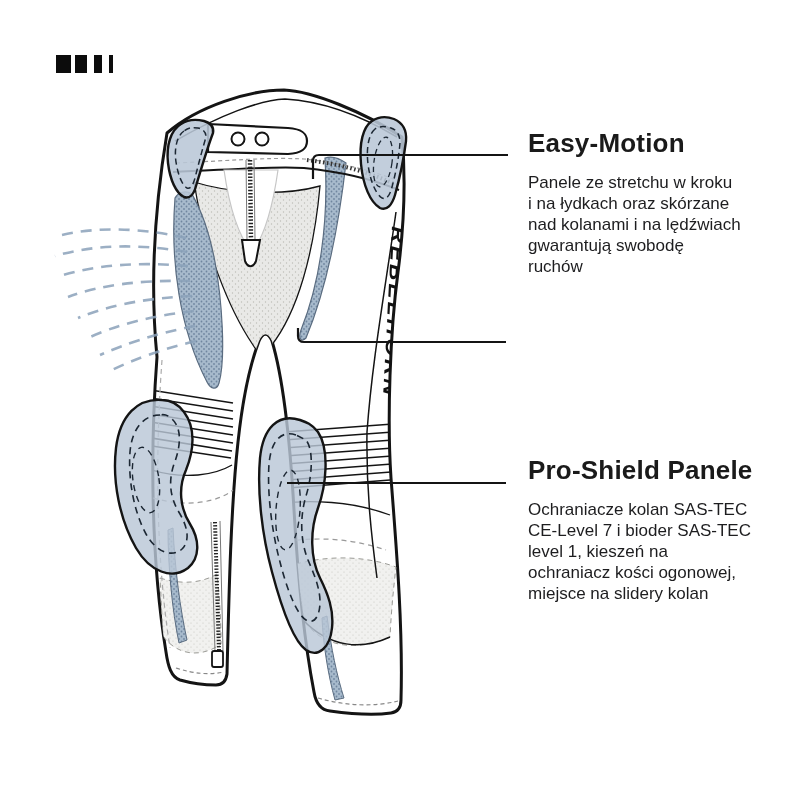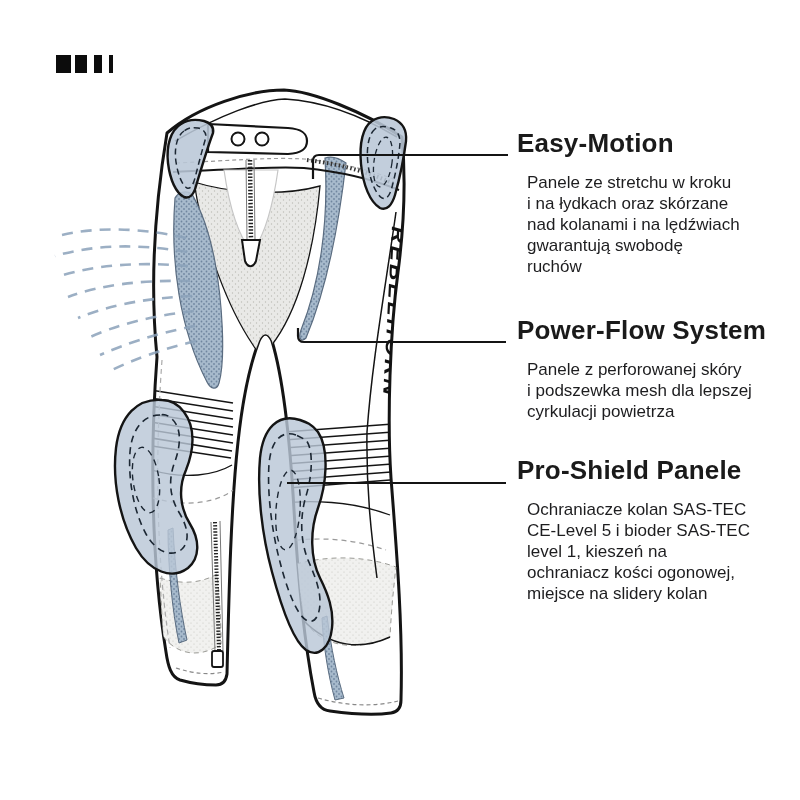--- a/index.html
+++ b/index.html
@@ -5,23 +5,23 @@
   html,body{margin:0;padding:0;background:#ffffff;}
   body{width:800px;height:800px;font-family:"Liberation Sans",sans-serif;}
   .canvas{position:relative;width:800px;height:800px;background:#fff;overflow:hidden;}
   .logo{position:absolute;left:56px;top:55px;display:flex;align-items:flex-start;}
   .logo .bar{background:#0c0c0c;height:18px;}
   .logo .b1{width:15px;margin-right:4px;}
   .logo .b2{width:12px;margin-right:7px;}
   .logo .b3{width:8px;margin-right:7px;}
   .logo .b4{width:4px;}
   .art{position:absolute;left:0;top:0;width:800px;height:800px;}
-  .callout{position:absolute;left:517px;width:252px;color:#1d1d1f;}
+  .callout{position:absolute;left:528px;width:252px;color:#1d1d1f;}
   .callout h2{margin:0 0 13px 0;font-size:26px;line-height:31px;font-weight:700;letter-spacing:.2px;color:#1a1a1a;}
-  .callout p{margin:10px;font-size:17px;line-height:21px;white-space:pre-line;color:#1d1d1f;}
+  .callout p{margin:0;font-size:17px;line-height:21px;white-space:pre-line;color:#1d1d1f;}
   #callout-1{top:128px;}
   #callout-2{top:315px;}
   #callout-3{top:455px;}
 </style>
 </head>
 <body>
 
 <div class="canvas">
 
   <div class="logo">
@@ -179,28 +179,22 @@
   </svg>
 
   <section class="callout" id="callout-1">
     <h2>Easy-Motion</h2>
     <p>Panele ze stretchu w kroku
 i na łydkach oraz skórzane
 nad kolanami i na lędźwiach
 gwarantują swobodę
 ruchów</p>
   </section>
-  <section class="callout" id="callout-2">
-    <h2>Power-Flow System</h2>
-    <p>Panele z perforowanej skóry
-i podszewka mesh dla lepszej
-cyrkulacji powietrza</p>
-  </section>
   <section class="callout" id="callout-3">
     <h2>Pro-Shield Panele</h2>
     <p>Ochraniacze kolan SAS-TEC
-CE-Level 5 i bioder SAS-TEC
+CE-Level 7 i bioder SAS-TEC
 level 1, kieszeń na
 ochraniacz kości ogonowej,
 miejsce na slidery kolan</p>
   </section>
 
 </div>
 
 </body></html>

